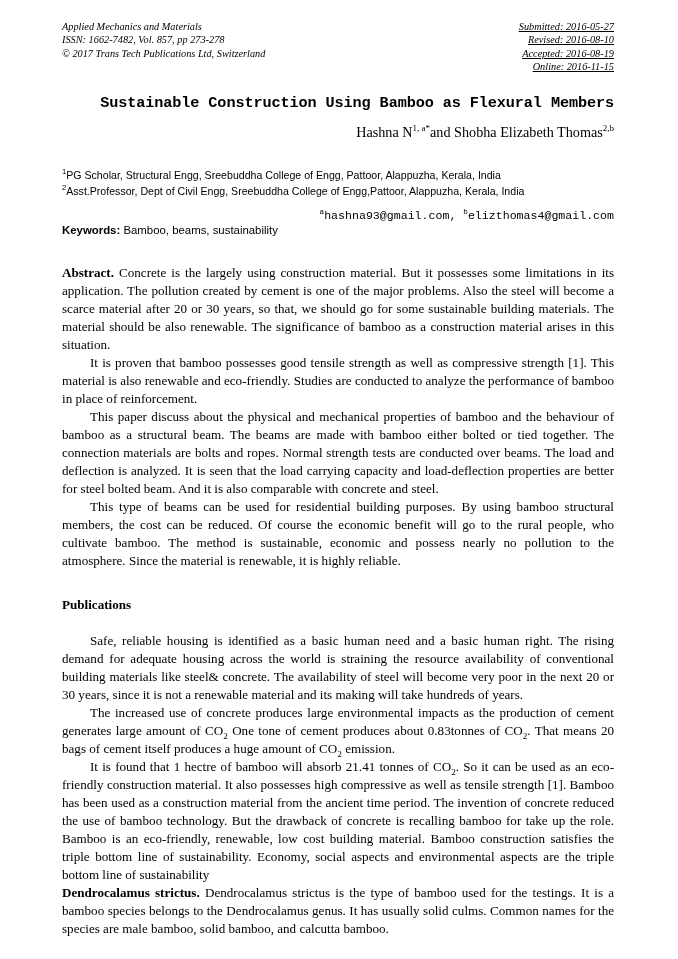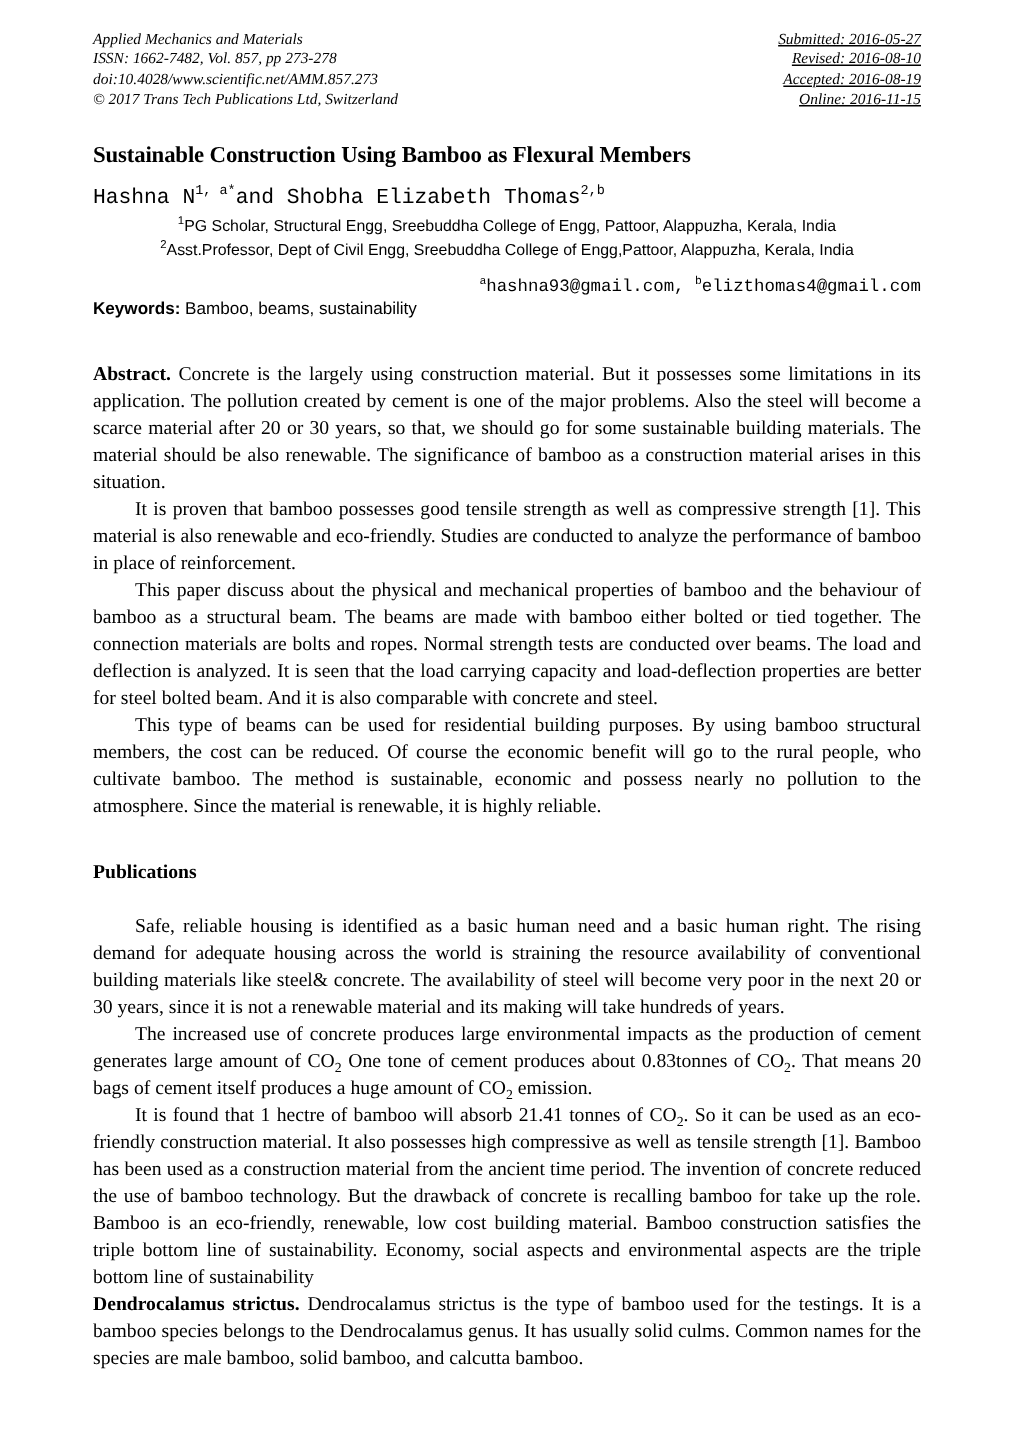--- a/index.html
+++ b/index.html
@@ -40,42 +40,41 @@
   }
   .journal-right {
     text-align: right;
     text-decoration: underline;
   }
   .jh-line { display: block; }
 
   
   .title {
     margin-top: 21px;
-    text-align: left;
-    font-family: Liberation Serif, serif;
+    text-align: right;
+    font-family: Liberation Mono, monospace;
     font-weight: bold;
     font-size: 15.2px;
     line-height: 19px;
     letter-spacing: -0.1px;
   }
   .authors {
     margin-top: 0;
-    text-align: left;
-    font-family: Liberation Mono, monospace;
+    text-align: right;
+    font-family: Liberation Serif, serif;
     font-size: 14.2px;
     line-height: 18px;
   }
   .authors sup {
     font-size: 9px;
     vertical-align: super;
     line-height: 0;
   }
   .affiliations {
-    margin-top: 3px;
-    text-align: center;
+    margin-top: 27px;
     font-family: "Liberation Sans", "DejaVu Sans", sans-serif;
     font-size: 10.6px;
     line-height: 15.5px;
   }
   .affiliations sup,
   .emails sup {
     font-size: 7.6px;
     vertical-align: super;
     line-height: 0;
   }
@@ -137,21 +136,20 @@
 </style>
 </head>
 <body>
 
 <div class="page">
 
   <div class="journal-header">
     <div class="journal-left">
       <span class="jh-line">Applied Mechanics and Materials</span>
       <span class="jh-line">ISSN: 1662-7482, Vol. 857, pp 273-278</span>
-      <span class="jh-line">doi:10.4028/www.scientific.net/AMM.857.273</span>
       <span class="jh-line">© 2017 Trans Tech Publications Ltd, Switzerland</span>
     </div>
     <div class="journal-right">
       <span class="jh-line">Submitted: 2016-05-27</span>
       <span class="jh-line">Revised: 2016-08-10</span>
       <span class="jh-line">Accepted: 2016-08-19</span>
       <span class="jh-line">Online: 2016-11-15</span>
     </div>
   </div>
 

